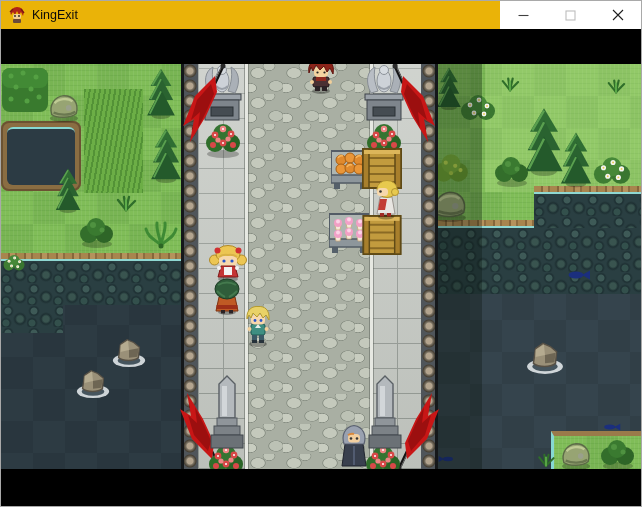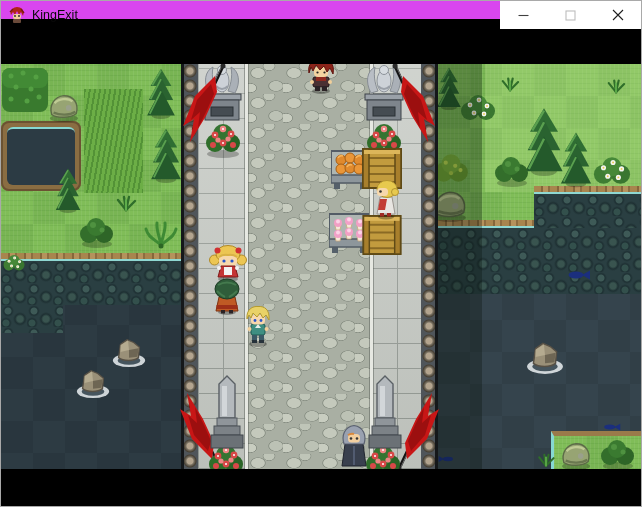--- a/index.html
+++ b/index.html
@@ -4,21 +4,21 @@
 <style>
   html,body{margin:0;padding:0;background:#555;}
   *{box-sizing:border-box;}
   #window{
     position:relative;width:642px;height:507px;margin:0 auto;
     background:#000;border:1px solid #a9a9a9;overflow:hidden;
     font-family:"Liberation Sans", sans-serif;
   }
   
   #titlebar{
-    position:absolute;left:0;top:0;width:100%;height:18px;background:#d946ef;
+    position:absolute;left:0;top:0;width:100%;height:28px;background:#eab308;
     display:flex;align-items:center;
   }
   #app-icon{position:absolute;left:7px;top:5px;width:18px;height:18px;}
   #title-text{
     position:absolute;left:31px;top:0;height:28px;line-height:28px;
     font-size:12.5px;color:#0a0a0a;white-space:nowrap;
   }
   .winbtn{position:absolute;top:0;width:47px;height:28px;display:flex;align-items:center;justify-content:center;background:#fff;}
   #btn-min{right:94px;} #btn-max{right:47px;} #btn-close{right:0;}
   

